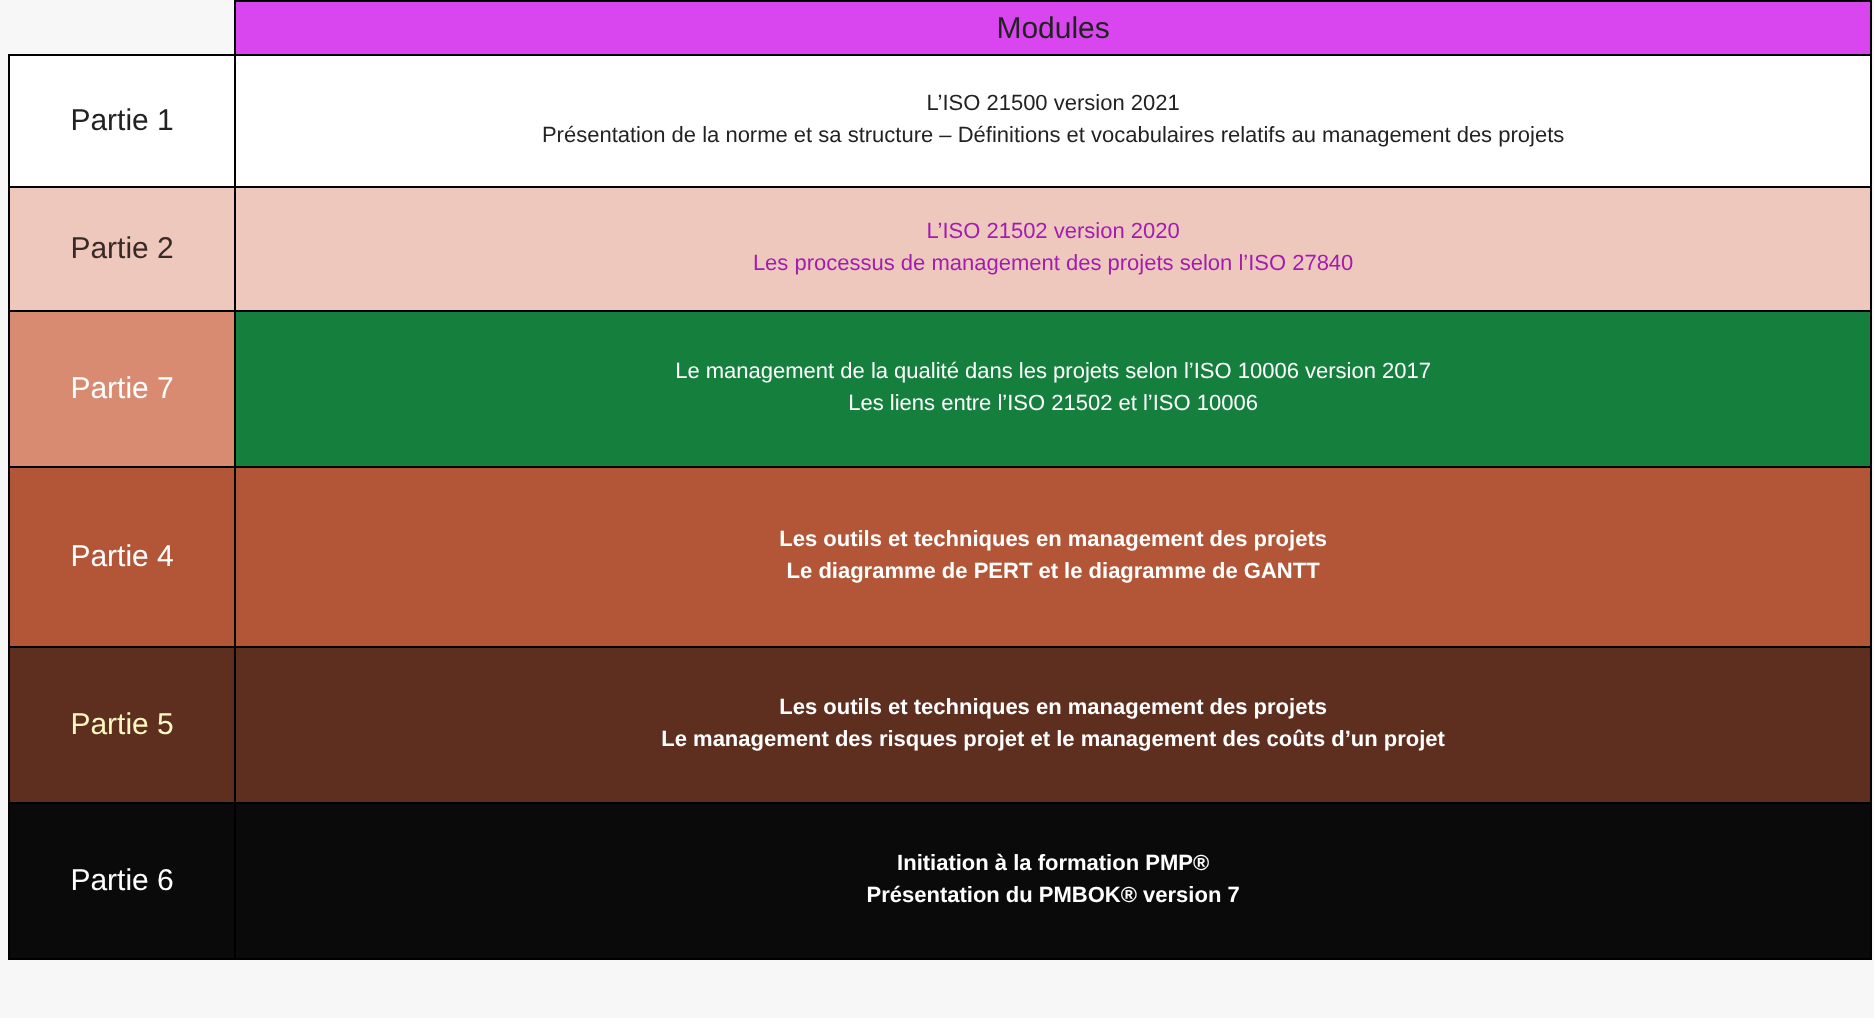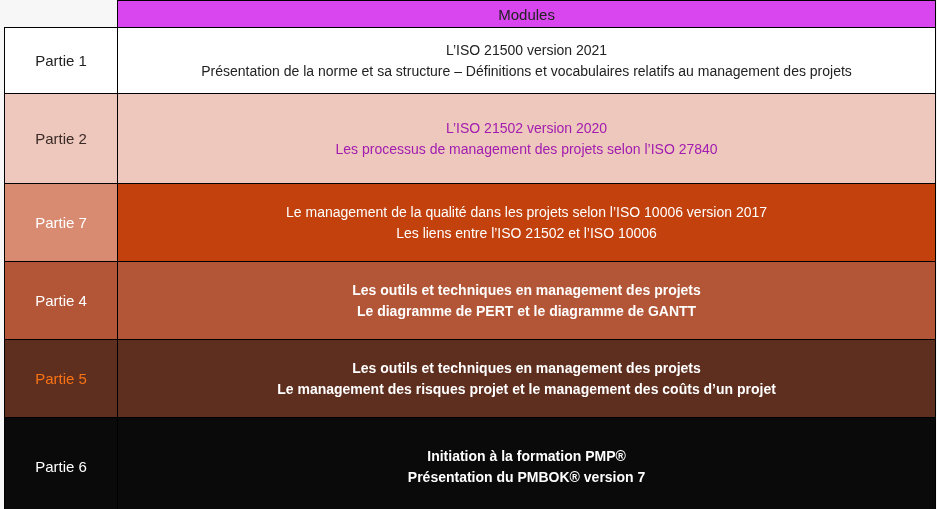--- a/index.html
+++ b/index.html
@@ -41,34 +41,34 @@
     background: #d946ef;
     font-size: 15px;
     color: #222222;
     font-weight: 400;
   }
   .part-cell {
     font-size: 15px;
     font-weight: 400;
   }
   .mod-cell {
-    font-size: 14px;
+    font-size: 11px;
     line-height: 1.45;
     padding: 6px 10px;
   }
   .mod-cell .line {
     display: block;
     white-space: nowrap;
   }
   .row-h-1 { height: 66px; margin-left: 42px; }
-  .row-h-2 { height: 90px; }
+  .row-h-2 { height: 62px; }
   .row-h-3 { height: 78px; }
-  .row-h-4 { height: 78px; }
+  .row-h-4 { height: 90px; }
   .row-h-5 { height: 78px; }
-  .row-h-6 { height: 98px; }
+  .row-h-6 { height: 78px; }
 
   .bold { font-weight: 700; margin-top: 11px; }
 </style>
 </head>
 <body>
 
 <div id="table-wrap">
   <table class="modules-table">
     <colgroup>
       <col class="col-part">
@@ -99,38 +99,38 @@
         <td class="mod-cell" style="background: rgb(238, 200, 189); color: #a21caf;">
           <span class="line">L’ISO 21502 version 2020</span>
           <span class="line">Les processus de management des projets selon l’ISO 27840</span>
         </td>
       </tr>
 
       <tr class="row-h-3">
         <td class="part-cell" style="background: rgb(217, 139, 114); color: rgb(255, 255, 255);">
           <span>Partie 7</span>
         </td>
-        <td class="mod-cell" style="background: #c2410c; color: rgb(255, 255, 255);">
+        <td class="mod-cell" style="background: #15803d; color: rgb(255, 255, 255);">
           <span class="line">Le management de la qualité dans les projets selon l’ISO 10006 version 2017</span>
           <span class="line">Les liens entre l’ISO 21502 et l’ISO 10006</span>
         </td>
       </tr>
 
       <tr class="row-h-4">
         <td class="part-cell" style="background: rgb(179, 86, 56); color: rgb(255, 255, 255);">
           <span>Partie 4</span>
         </td>
         <td class="mod-cell bold" style="background: rgb(179, 86, 56); color: rgb(255, 255, 255);">
           <span class="line">Les outils et techniques en management des projets</span>
           <span class="line">Le diagramme de PERT et le diagramme de GANTT</span>
         </td>
       </tr>
 
       <tr class="row-h-5">
-        <td class="part-cell" style="background: rgb(94, 46, 30); color: #f97316;">
+        <td class="part-cell" style="background: rgb(94, 46, 30); color: #fef9c3;">
           <span>Partie 5</span>
         </td>
         <td class="mod-cell bold" style="background: rgb(94, 46, 30); color: rgb(255, 255, 255);">
           <span class="line">Les outils et techniques en management des projets</span>
           <span class="line">Le management des risques projet et le management des coûts d’un projet</span>
         </td>
       </tr>
 
       <tr class="row-h-6">
         <td class="part-cell" style="background: rgb(10, 10, 10); color: rgb(255, 255, 255);">

